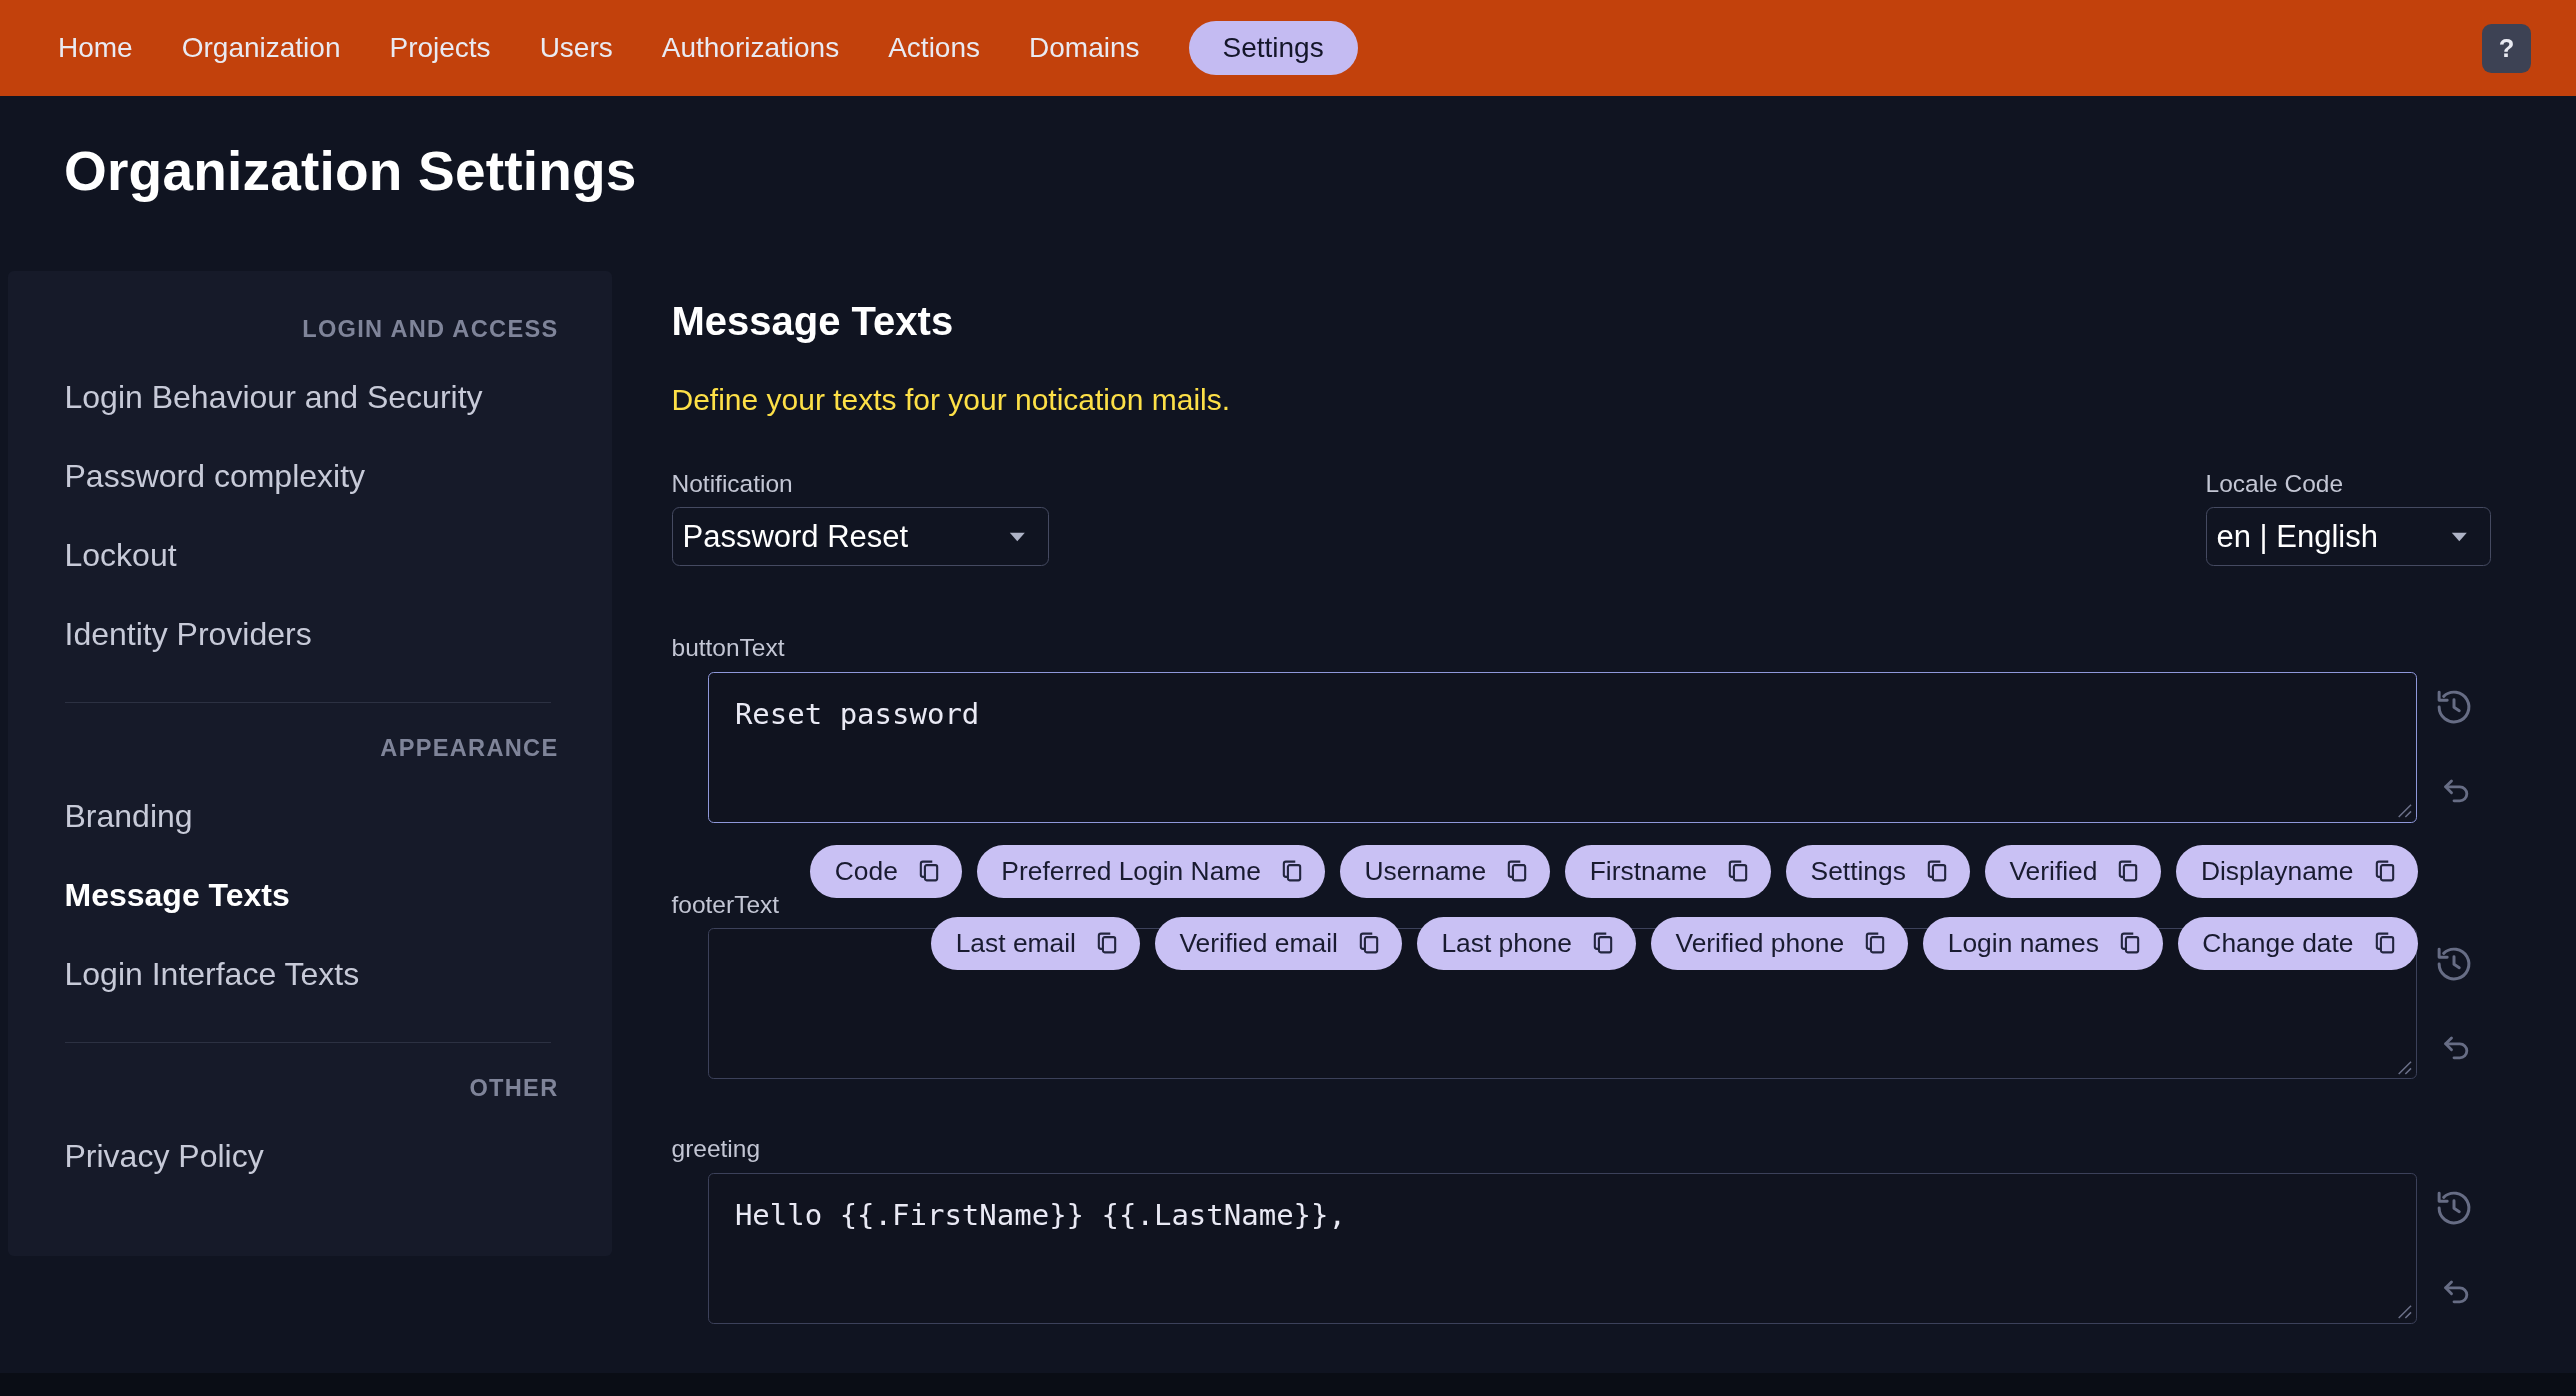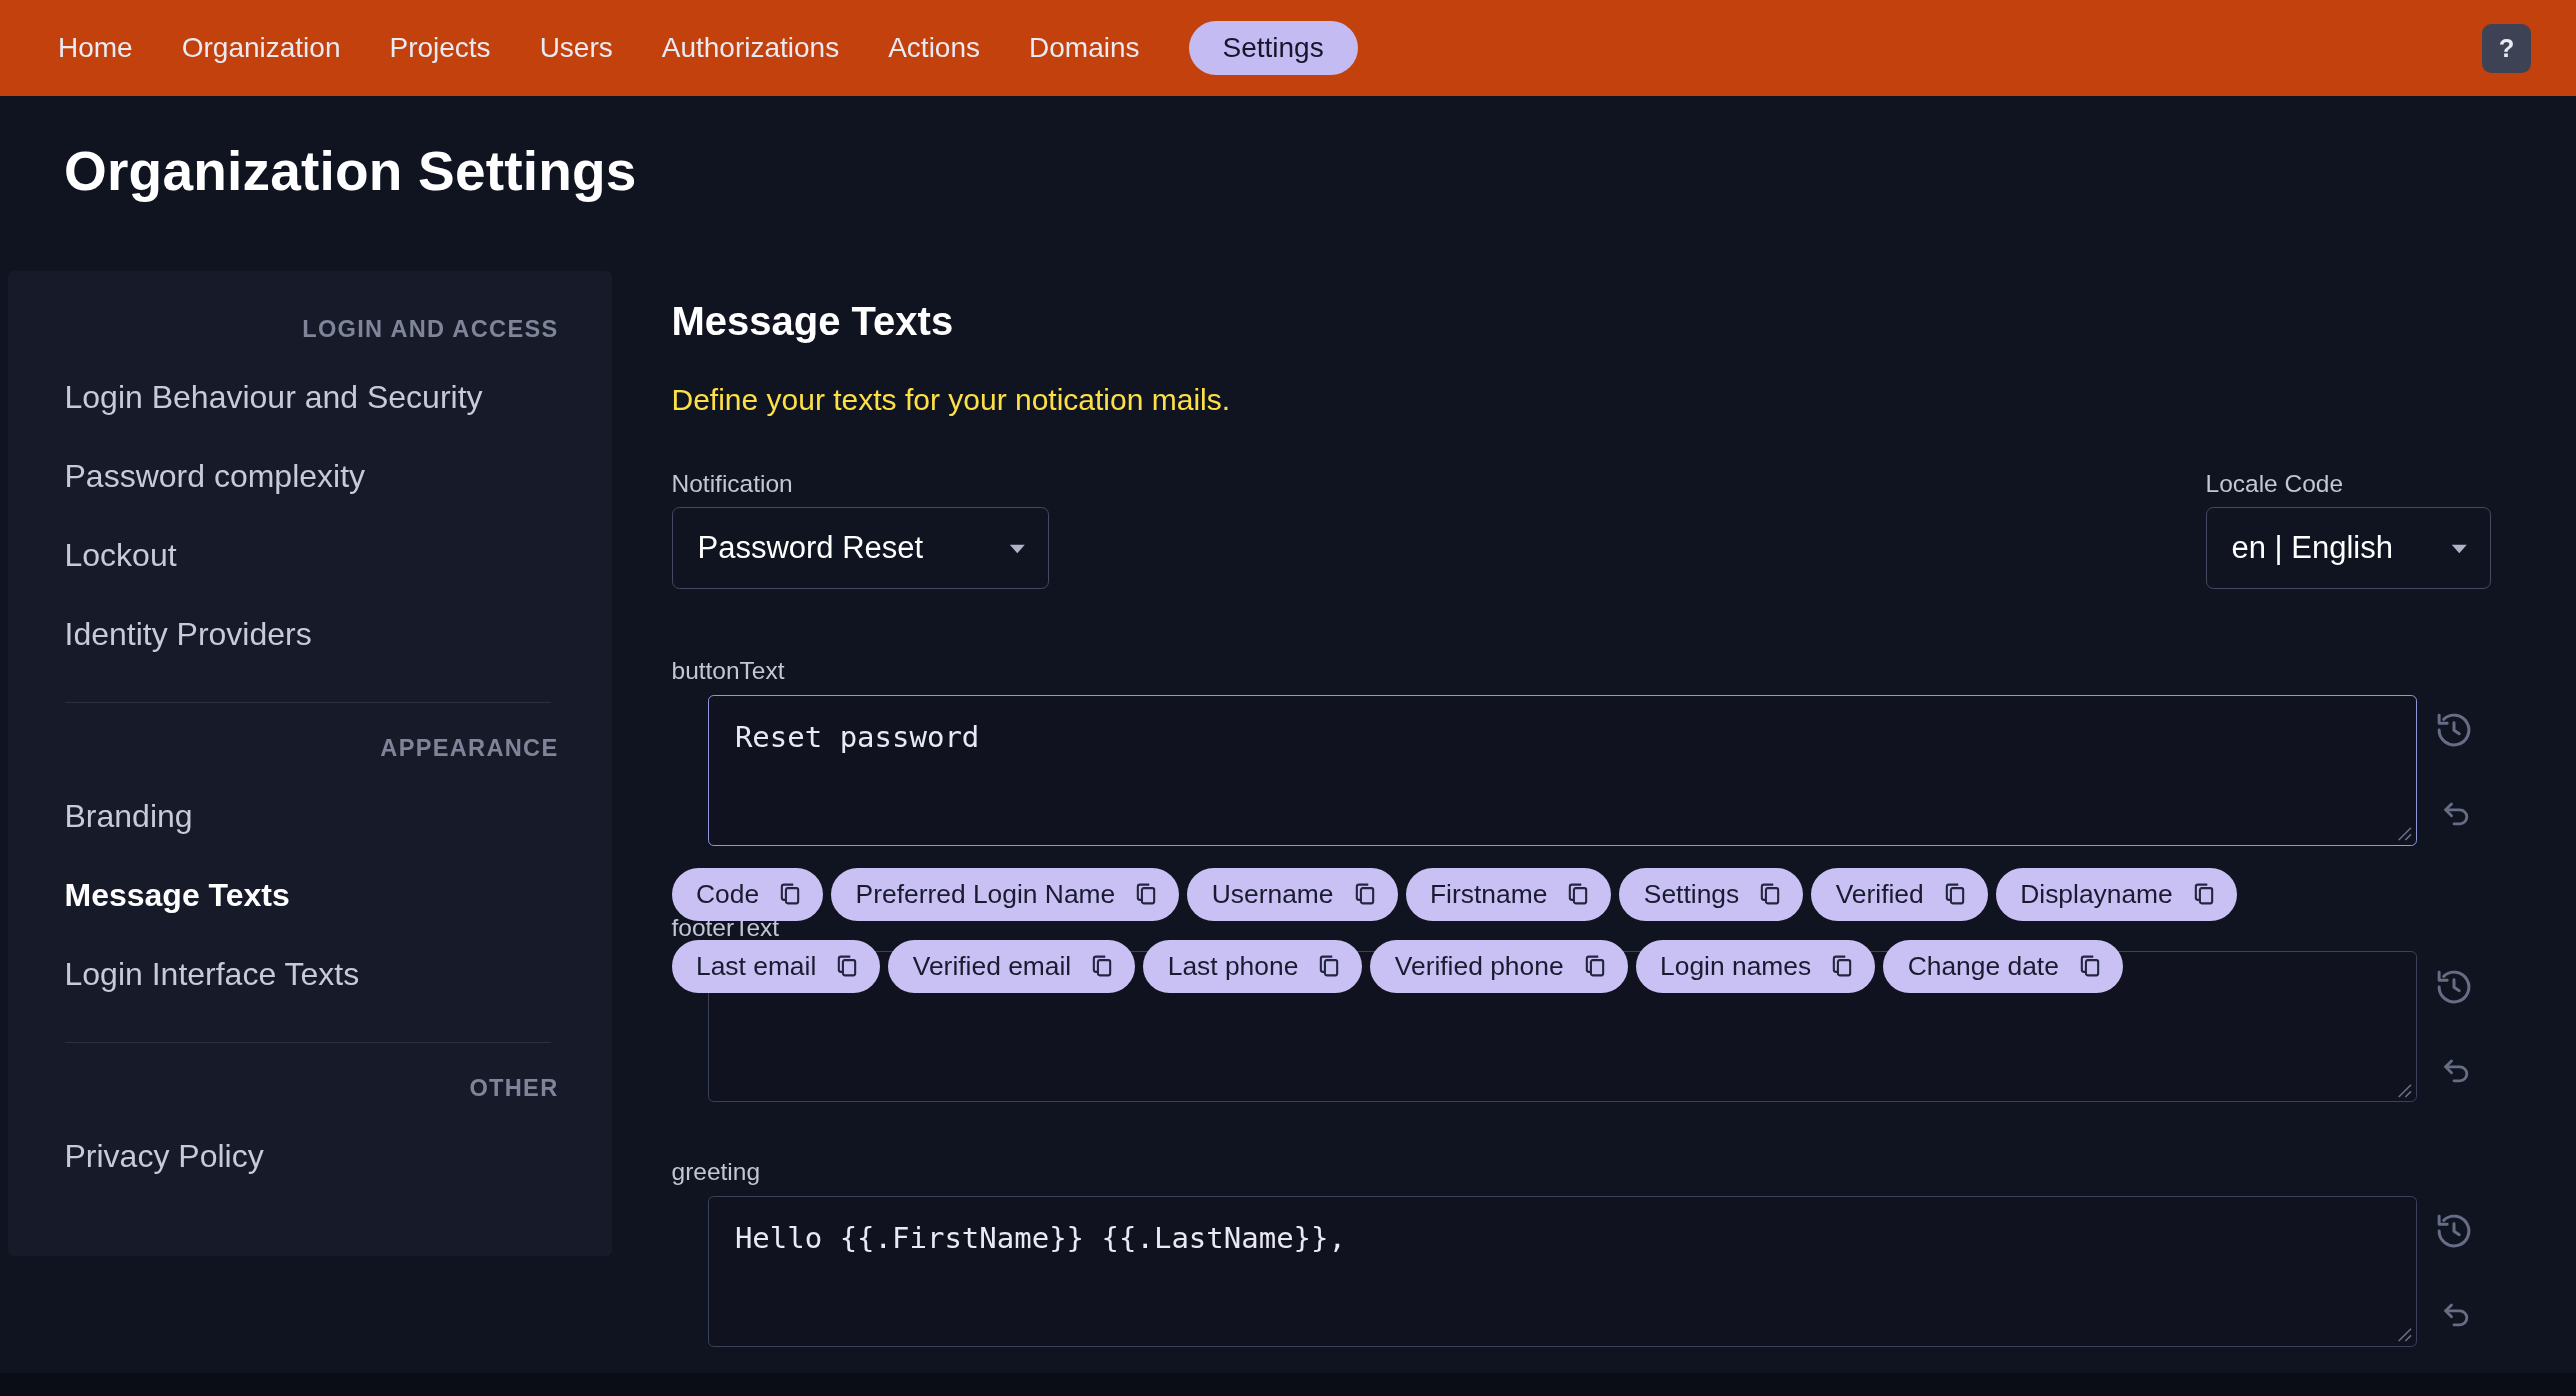--- a/index.html
+++ b/index.html
@@ -58,23 +58,23 @@
   .main { flex:1; padding:28px 0 0 60px; }
   .main-title { font-size:40px; font-weight:700; }
   .main-subtitle { margin-top:39px; font-size:30px; color:#fde047; }
 
   .controls-row {
     margin-top:53px; width:1819px;
     display:flex; justify-content:space-between; align-items:flex-start;
   }
   .field-label { font-size:24.5px; color:#c3c6d4; margin-bottom:9.4px; }
   .select-box {
-    height:82px; border:0.9px solid #454a61; border-radius:7.5px;
+    height:59px; border:0.9px solid #454a61; border-radius:7.5px;
     display:flex; align-items:center; justify-content:space-between;
-    padding:0 19px 0 25px; font-size:31px; color:#ffffff;
+    padding:0 19px 0 10px; font-size:31px; color:#ffffff;
     cursor:pointer; background:transparent;
   }
   .select-box.notification { width:377px; }
   .select-box.locale { width:285px; }
   .chev { flex-shrink:0; margin-left:19px; }
 
   
   .fields { width:1819px; }
   .field-block { margin-top:68px; position:relative; }
   .field-block.footer-field { margin-top:-79px; z-index:1; }
@@ -92,21 +92,21 @@
   .resize-handle { position:absolute; right:4.7px; bottom:7.5px; cursor:nwse-resize; }
   .icon-col {
     width:74px; display:flex; flex-direction:column;
     align-items:center; justify-content:center; gap:43px;
   }
   .icon-btn { background:none; border:none; cursor:pointer; line-height:0; }
 
   
   .chips {
     margin-top:19px; width:1746px; display:flex; flex-wrap:wrap;
-    gap:19px 8px; position:relative; z-index:2;
+    gap:19px 15px; position:relative; z-index:2;justify-content:flex-end;
   }
   .chip {
     background:#c9c1f4; color:#191b30; border-radius:943px; height:53px;
     padding:0 19px 0 24.5px; display:inline-flex; align-items:center; gap:17px;
     font-size:26.4px; cursor:pointer; white-space:nowrap;
   }
 
   .bottom-band {
     position:absolute; left:0; bottom:0; width:100%; height:24.5px;
     background:#0a0d15;

